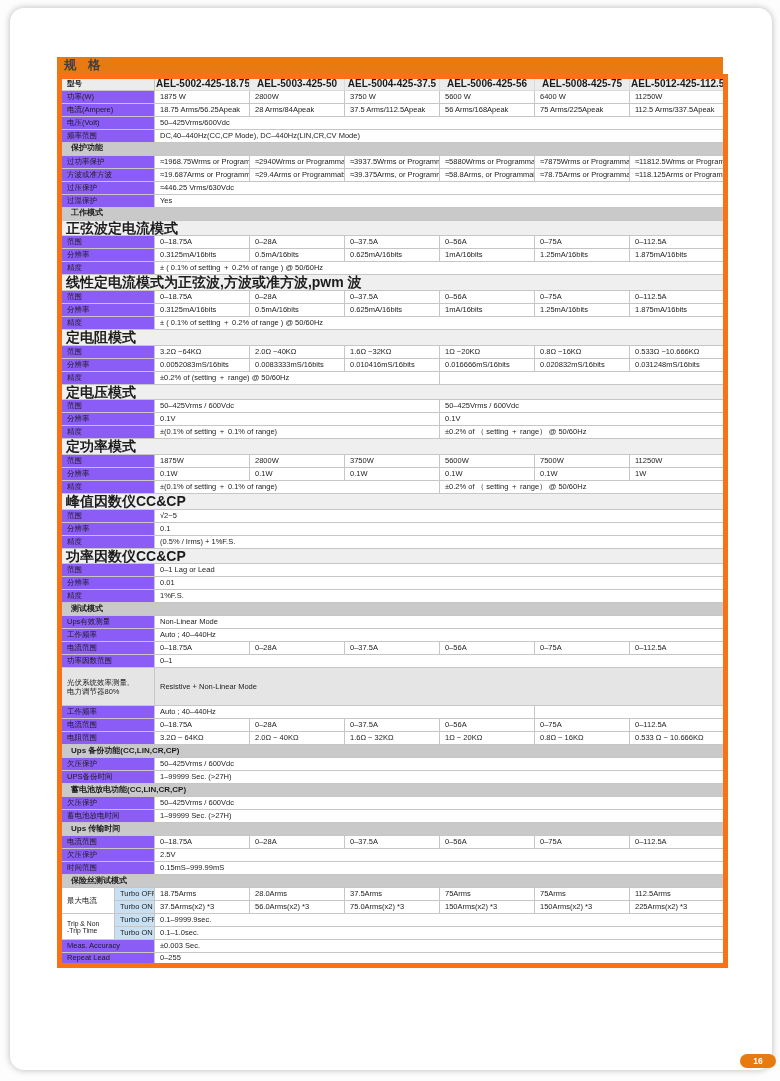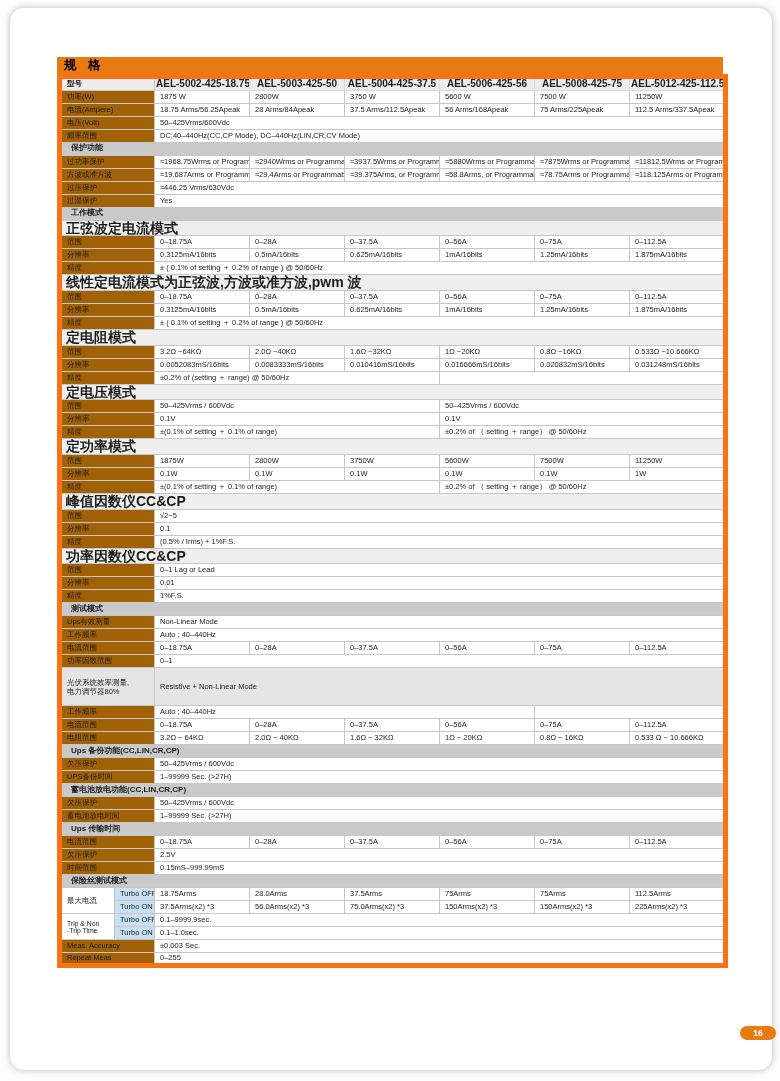--- a/index.html
+++ b/index.html
@@ -9,56 +9,56 @@
     font-family:"Liberation Sans","DejaVu Sans",sans-serif;
     color:#1c1c1c;
   }
   .page{
     position:absolute;left:10px;top:8px;width:762px;height:1062px;
     background:#ffffff;border-radius:14px;
     box-shadow:0 0 7px rgba(0,0,0,0.28);
   }
   .spec-block{position:absolute;left:47px;top:49px;width:666px;}
   .title-bar{
-    background:#e87a12;color:#000000;font-weight:bold;
+    background:#e87a12;color:#404040;font-weight:bold;
     font-size:12.5px;letter-spacing:4px;
     height:17px;line-height:17px;padding-left:7px;box-sizing:border-box;
   }
   table.spec{
     border-collapse:collapse;table-layout:fixed;width:666px;
     border:5px solid #f97316;
   }
   table.spec td,table.spec th{
     border:1px solid #c6c6c6;
     height:13px;padding:0 0 0 5px;box-sizing:border-box;
     font-size:7.5px;font-weight:normal;text-align:left;
     vertical-align:middle;white-space:nowrap;overflow:hidden;
     line-height:1.05;
   }
-  th.rowlabel{font-weight:bold;font-size:8px;padding-left:4px;background:#a16207;}
+  th.rowlabel{font-weight:bold;font-size:8px;padding-left:4px;background:#8b5cf6;}
   tr.model-row th, tr.model-row td{background:#ececec;font-weight:bold;}
   tr.model-row td{text-align:center;padding:0 1px;font-size:10px;border-color:#dadada;}
   tr.section-row td{
     background:#c9c9c9;font-weight:bold;font-size:8px;padding-left:9px;
   }
   tr.sub-row td{
     background:#efefef;font-weight:bold;font-size:14px;padding-left:4px;
   }
   td.small-val{font-size:5.5px;padding:0 1px;text-align:center;}
   td.med-val{font-size:6.8px;padding-left:3px;}
   tr.pv-row th, tr.pv-row td{background:#e5e5e5;height:38px;}
   th.pv-label div{line-height:1.2;}
   td.turbo{
     background:#c9e0f2;font-weight:bold;font-size:7.2px;
     text-align:left;padding-left:3px;margin-left:34px;
   }
   th.fuse-label{font-weight:bold;font-size:7.6px;padding-left:2px;white-space:normal;line-height:1.1;}
   th.fuse-label.thin{font-weight:normal;font-size:6.8px;}
   .page-pill{
-    position:absolute;left:730px;top:1018px;width:36px;height:14px;
+    position:absolute;left:730px;top:1046px;width:36px;height:14px;
     background:#e87a12;border-radius:7px;
     color:#fff;font-weight:bold;font-size:8.5px;line-height:14px;text-align:center;
   }
 </style>
 </head>
 <body>
 
 <div class="page">
   <div class="spec-block">
     <div class="title-bar">
@@ -84,21 +84,21 @@
             <td colspan="1">AEL-5006-425-56</td>
             <td colspan="1">AEL-5008-425-75</td>
             <td colspan="1">AEL-5012-425-112.5</td>
           </tr>
           <tr>
             <th class="rowlabel" colspan="2">功率(W)</th>
             <td colspan="1">1875 W</td>
             <td colspan="1">2800W</td>
             <td colspan="1">3750 W</td>
             <td colspan="1">5600 W</td>
-            <td colspan="1">7500 W</td>
+            <td colspan="1">6400 W</td>
             <td colspan="1">11250W</td>
           </tr>
           <tr>
             <th class="rowlabel" colspan="2">电流(Ampere)</th>
             <td class="med-val" colspan="1">18.75 Arms/56.25Apeak</td>
             <td class="med-val" colspan="1">28 Arms/84Apeak</td>
             <td class="med-val" colspan="1">37.5 Arms/112.5Apeak</td>
             <td class="med-val" colspan="1">56 Arms/168Apeak</td>
             <td class="med-val" colspan="1">75 Arms/225Apeak</td>
             <td class="med-val" colspan="1">112.5 Arms/337.5Apeak</td>
@@ -423,21 +423,21 @@
           </tr>
           <tr>
             <td class="turbo">Turbo ON</td>
             <td colspan="6">0.1–1.0sec.</td>
           </tr>
           <tr>
             <th class="rowlabel" colspan="2">Meas. Accuracy</th>
             <td colspan="6">±0.003 Sec.</td>
           </tr>
           <tr>
-            <th class="rowlabel" colspan="2">Repeat Meas</th>
+            <th class="rowlabel" colspan="2">Repeat Lead</th>
             <td colspan="6">0–255</td>
           </tr>
         </tbody>
     </table>
   </div>
   <div class="page-pill">
     <span>16</span>
   </div>
 </div>
 

